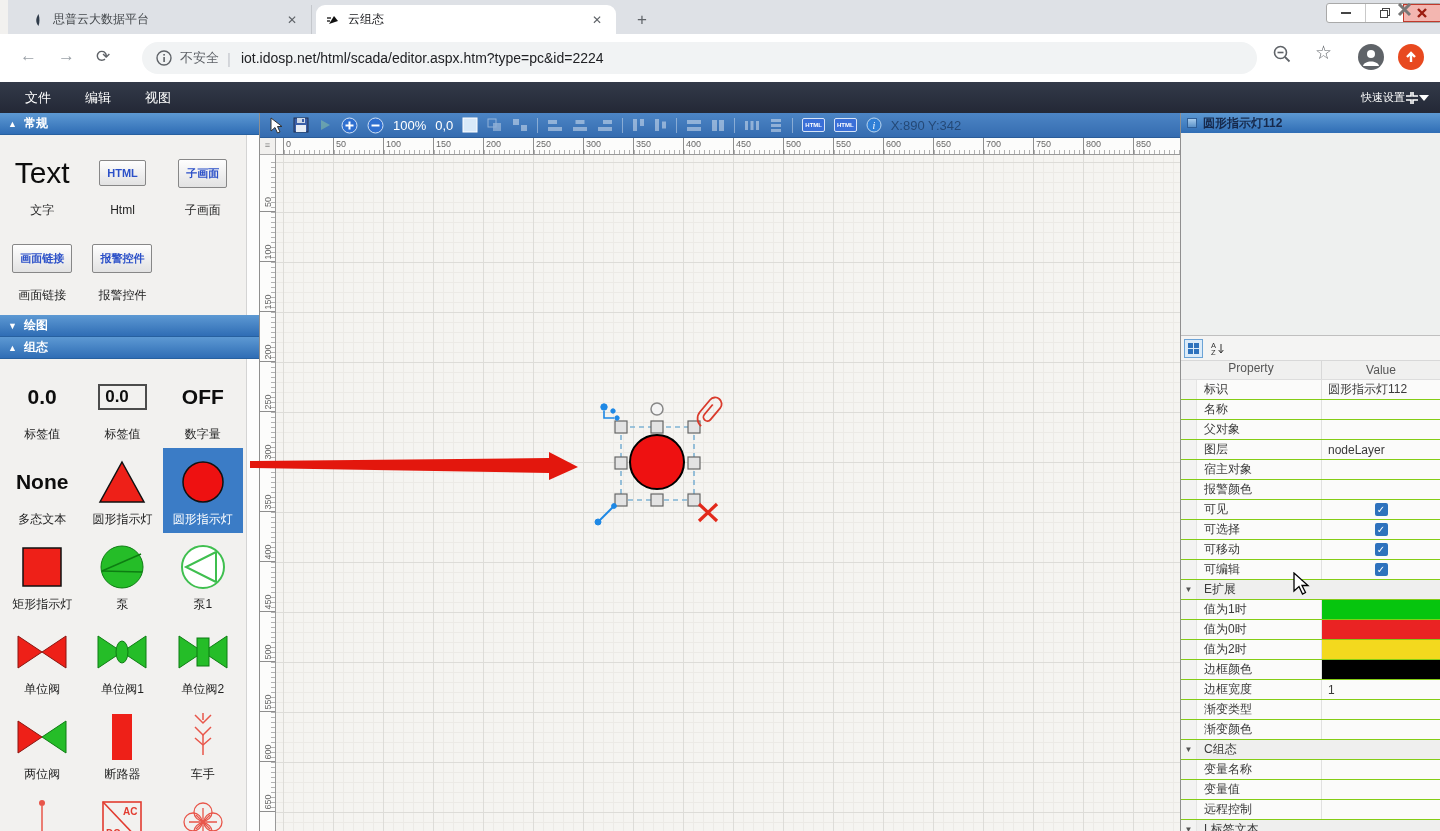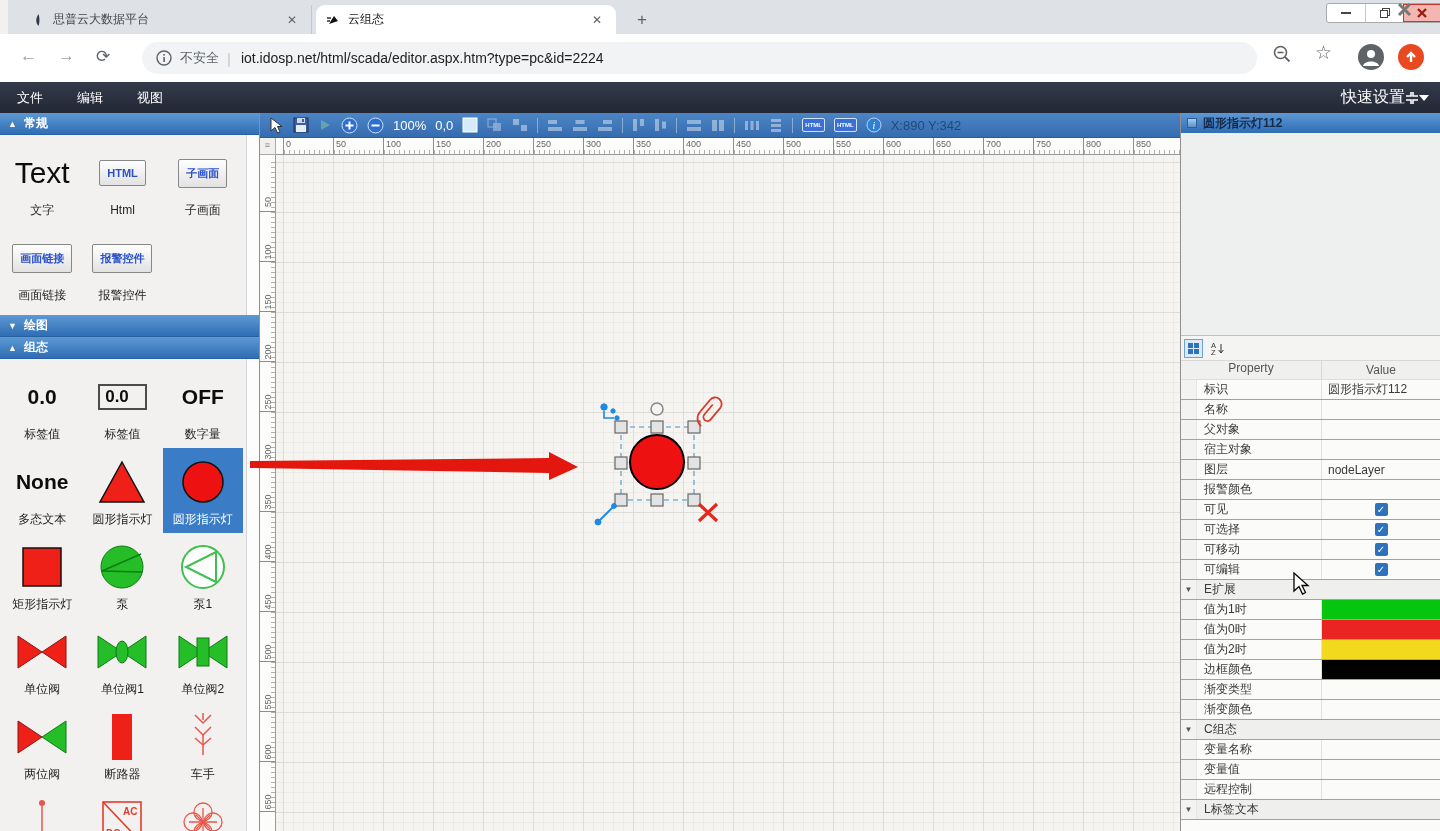--- a/index.html
+++ b/index.html
@@ -26,23 +26,23 @@
   .navic.dark{color:#5f6368;}
   .urlpill{position:absolute;left:142px;top:8px;width:1115px;height:32px;background:#f1f3f4;border-radius:16px;
            display:flex;align-items:center;padding:0 14px;font-size:14px;color:#202124;}
   .urlpill .sec{color:#5f6368;font-size:13px;margin:0 8px 0 8px;}
   .urlpill .pipe{color:#c4c7cc;margin-right:10px;font-size:15px;}
   .addr-right{position:absolute;top:10px;display:flex;align-items:center;}
   .circ{width:26px;height:26px;border-radius:50%;display:flex;align-items:center;justify-content:center;}
 
   
   .menubar{position:absolute;left:0;top:82px;width:100%;height:31px;background:linear-gradient(#333a49,#232836);
-           display:flex;align-items:center;color:#fff;font-size:13px;}
+           display:flex;align-items:center;color:#fff;font-size:13px;padding-left:8px;}
   .menuitem{padding:0 17px;}
-  .quick{margin-left:auto;display:flex;align-items:center;padding-right:10px;font-size:16px;}
+  .quick{margin-left:auto;display:flex;align-items:center;padding-right:10px;font-size:11px;}
 
   
   .palette{position:absolute;left:0;top:113px;width:260px;bottom:0;background:#f2f1ef;border-right:1px solid #8f8f8f;overflow:hidden;}
   .psec-header{height:22px;background:linear-gradient(#579145 0%,#2f6db5 0%) , linear-gradient(#5d99d3,#2f6db5);
                background:linear-gradient(#5d99d3,#2f6db5);color:#fff;font-size:12px;font-weight:bold;
                display:flex;align-items:center;padding-left:8px;border-bottom:1px solid #27609f;}
   .psec-header .tri{font-size:9px;margin-right:7px;}
   .psec-body{position:relative;display:grid;grid-template-columns:repeat(3,1fr);padding:4px 16px 6px 2px;background:#f2f1ef;}
   .psec-body::after{content:"";position:absolute;top:0;bottom:0;right:0;width:12px;background:#fdfdfd;border-left:1px solid #d4d4d4;}
   .pitem{display:flex;flex-direction:column;align-items:center;padding:8px 2px 4px;}
@@ -725,27 +725,27 @@
           <div class="pl">名称</div>
           <div class="pv"></div>
         </div>
         <div class="prow">
           <div class="pg-gutter"></div>
           <div class="pl">父对象</div>
           <div class="pv"></div>
         </div>
         <div class="prow">
           <div class="pg-gutter"></div>
+          <div class="pl">图层</div>
+          <div class="pv">nodeLayer</div>
+        </div>
+        <div class="prow">
+          <div class="pg-gutter"></div>
           <div class="pl">宿主对象</div>
           <div class="pv"></div>
-        </div>
-        <div class="prow">
-          <div class="pg-gutter"></div>
-          <div class="pl">图层</div>
-          <div class="pv">nodeLayer</div>
         </div>
         <div class="prow">
           <div class="pg-gutter"></div>
           <div class="pl">报警颜色</div>
           <div class="pv"></div>
         </div>
         <div class="prow">
           <div class="pg-gutter"></div>
           <div class="pl">可见</div>
           <div class="pv nopad">
@@ -797,20 +797,25 @@
           <div class="pv nopad">
             <div class="swatch" style="background: rgb(243, 217, 30);"></div>
           </div>
         </div>
         <div class="prow">
           <div class="pg-gutter"></div>
           <div class="pl">边框颜色</div>
           <div class="pv nopad">
             <div class="swatch" style="background: rgb(0, 0, 0);"></div>
           </div>
+        </div>
+        <div class="prow">
+          <div class="pg-gutter"></div>
+          <div class="pl">边框宽度</div>
+          <div class="pv">1</div>
         </div>
         <div class="prow">
           <div class="pg-gutter"></div>
           <div class="pl">渐变类型</div>
           <div class="pv"></div>
         </div>
         <div class="prow">
           <div class="pg-gutter"></div>
           <div class="pl">渐变颜色</div>
           <div class="pv"></div>

